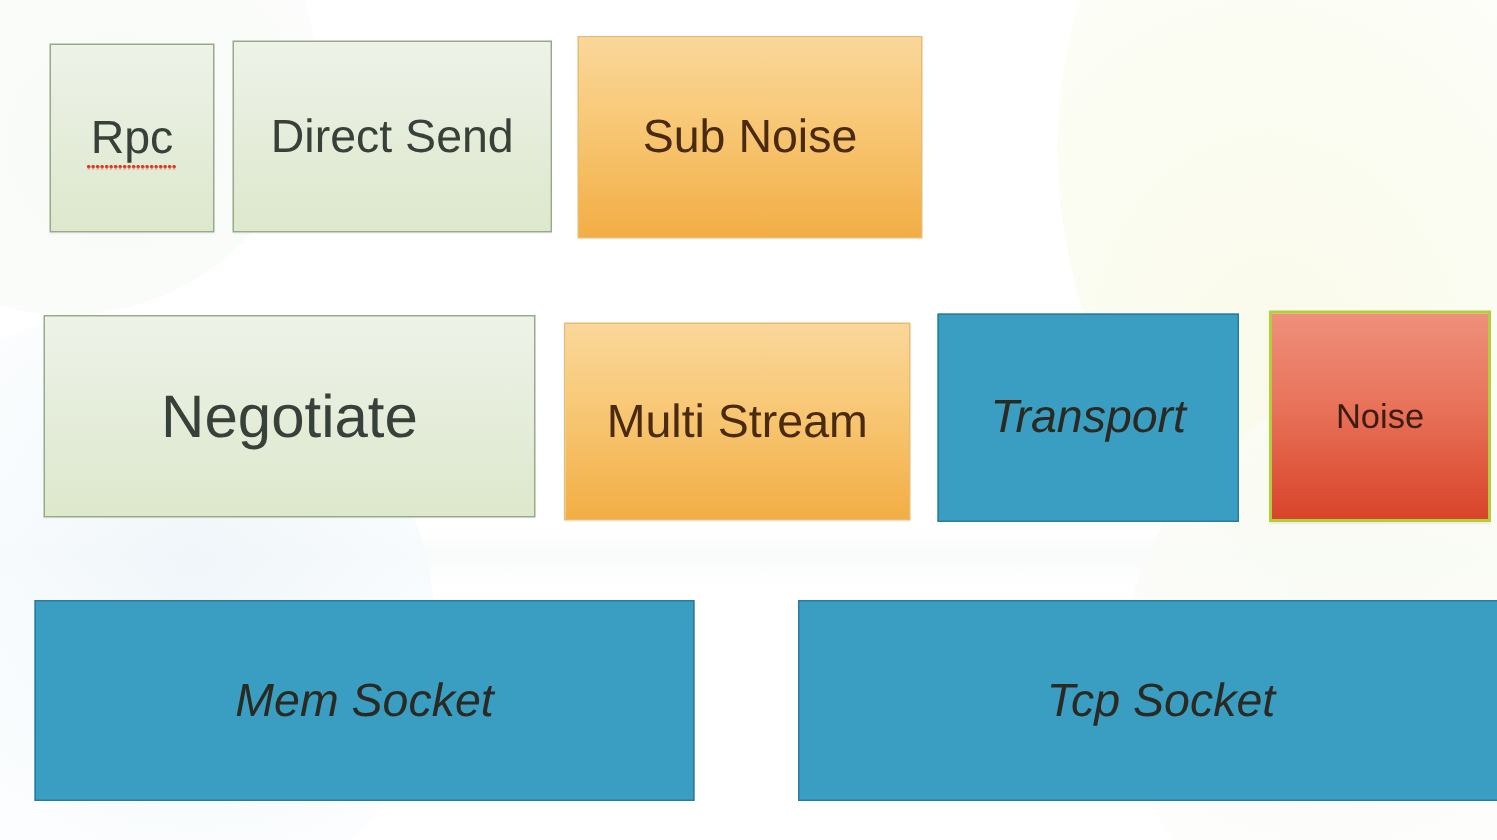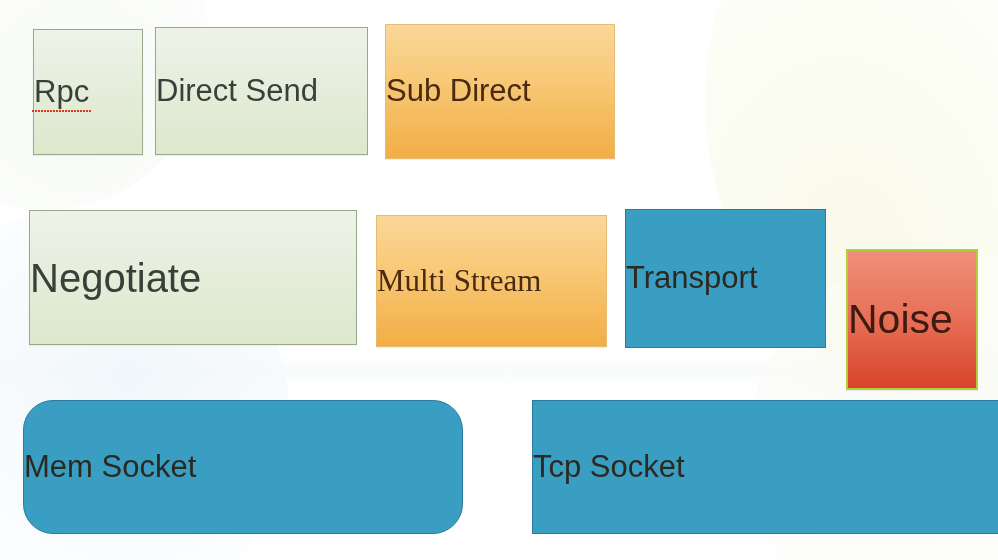--- a/index.html
+++ b/index.html
@@ -77,20 +77,21 @@
                  rgba(244,248,246,0.55) 45%,
                  rgba(255,255,255,0) 100%);
   }
 
   
   .box {
     position: absolute;
     box-sizing: border-box;
     display: flex;
     align-items: center;
+    justify-content: center;
     text-align: center;
     line-height: 1.05;
     white-space: nowrap;
   }
 
   .box-label {
     display: inline-block;
     position: relative;
   }
 
@@ -108,20 +109,21 @@
     border: 1px solid #e7bb72;
     color: #4a2a10;
     box-shadow: 0 1px 1px rgba(0,0,0,0.06);
   }
 
   
   .style-blue {
     background: #3a9ec3;
     border: 1px solid #2b7c9c;
     color: #2a2a22;
+    font-style: italic;
   }
 
   
   .style-red {
     background: linear-gradient(180deg, #ef8f7b 0%, #e8735a 45%, #d8442a 100%);
     border: 2px solid #b4cd3d;
     color: #3c1c10;
     box-shadow: 0 1px 1px rgba(0,0,0,0.06);
   }
 
@@ -150,35 +152,35 @@
   <div class="bg-shape" id="bg-bottomright"></div>
 
   <div id="boxes-layer">
       <div class="box style-green" style="left: 33px; top: 29px; width: 110px; height: 126px; font-size: 31px;">
         <span class="box-label spellcheck">Rpc</span>
       </div>
       <div class="box style-green" style="left: 155px; top: 27px; width: 213px; height: 128px; font-size: 31px;">
         <span class="box-label">Direct Send</span>
       </div>
       <div class="box style-orange" style="left: 385px; top: 24px; width: 230px; height: 135px; font-size: 31px;">
-        <span class="box-label">Sub Direct</span>
+        <span class="box-label">Sub Noise</span>
       </div>
       <div class="box style-green" style="left: 29px; top: 210px; width: 328px; height: 135px; font-size: 40px;">
         <span class="box-label">Negotiate</span>
       </div>
-      <div class="box style-orange" style="left: 376px; top: 215px; width: 231px; height: 132px; font-size: 31px; font-family: Liberation Serif, serif;">
+      <div class="box style-orange" style="left: 376px; top: 215px; width: 231px; height: 132px; font-size: 31px;">
         <span class="box-label">Multi Stream</span>
       </div>
       <div class="box style-blue" style="left: 625px; top: 209px; width: 201px; height: 139px; font-size: 31px;">
         <span class="box-label">Transport</span>
       </div>
-      <div class="box style-red" style="left: 846px; top: 207px; width: 132px; height: 141px; font-size: 41px; margin-top: 42px;">
+      <div class="box style-red" style="left: 846px; top: 207px; width: 148px; height: 141px; font-size: 23px;">
         <span class="box-label">Noise</span>
       </div>
-      <div class="box style-blue" style="left: 23px; top: 400px; width: 440px; height: 134px; font-size: 31px; border-radius: 30px;">
+      <div class="box style-blue" style="left: 23px; top: 400px; width: 440px; height: 134px; font-size: 31px;">
         <span class="box-label">Mem Socket</span>
       </div>
       <div class="box style-blue" style="left: 488px; top: 400px; width: 484px; height: 134px; font-size: 31px; margin-left: 44px;">
         <span class="box-label">Tcp Socket</span>
       </div>
     </div>
 
 </div>
 
 </body></html>

